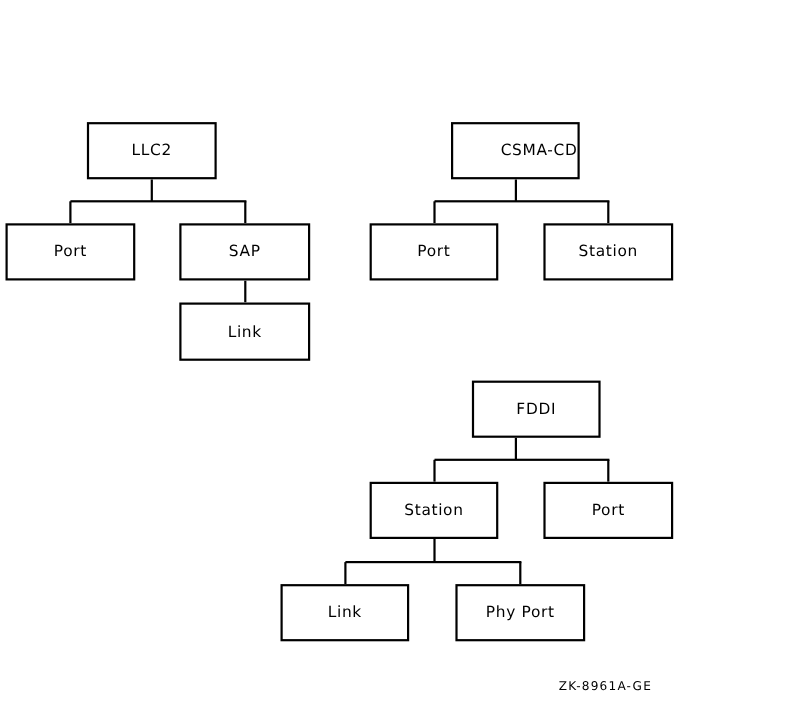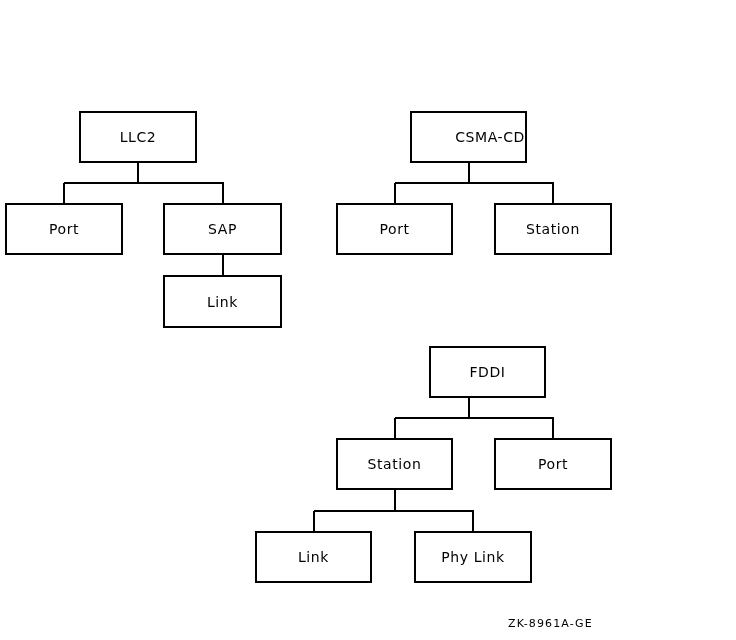--- a/index.html
+++ b/index.html
@@ -97,17 +97,17 @@
       <div class="node" style="left: 336px; top: 438px; width: 117px; height: 52px;">
         <span>Station</span>
       </div>
       <div class="node" style="left: 494px; top: 438px; width: 118px; height: 52px;">
         <span>Port</span>
       </div>
       <div class="node" style="left: 255px; top: 531px; width: 117px; height: 52px;">
         <span>Link</span>
       </div>
       <div class="node" style="left: 414px; top: 531px; width: 118px; height: 52px;">
-        <span>Phy Link</span>
+        <span>Phy Port</span>
       </div>
     </div>
   <div class="figure-id" style="left:508px; top:617px;">ZK-8961A-GE</div>
 </div>
 
 </body></html>

